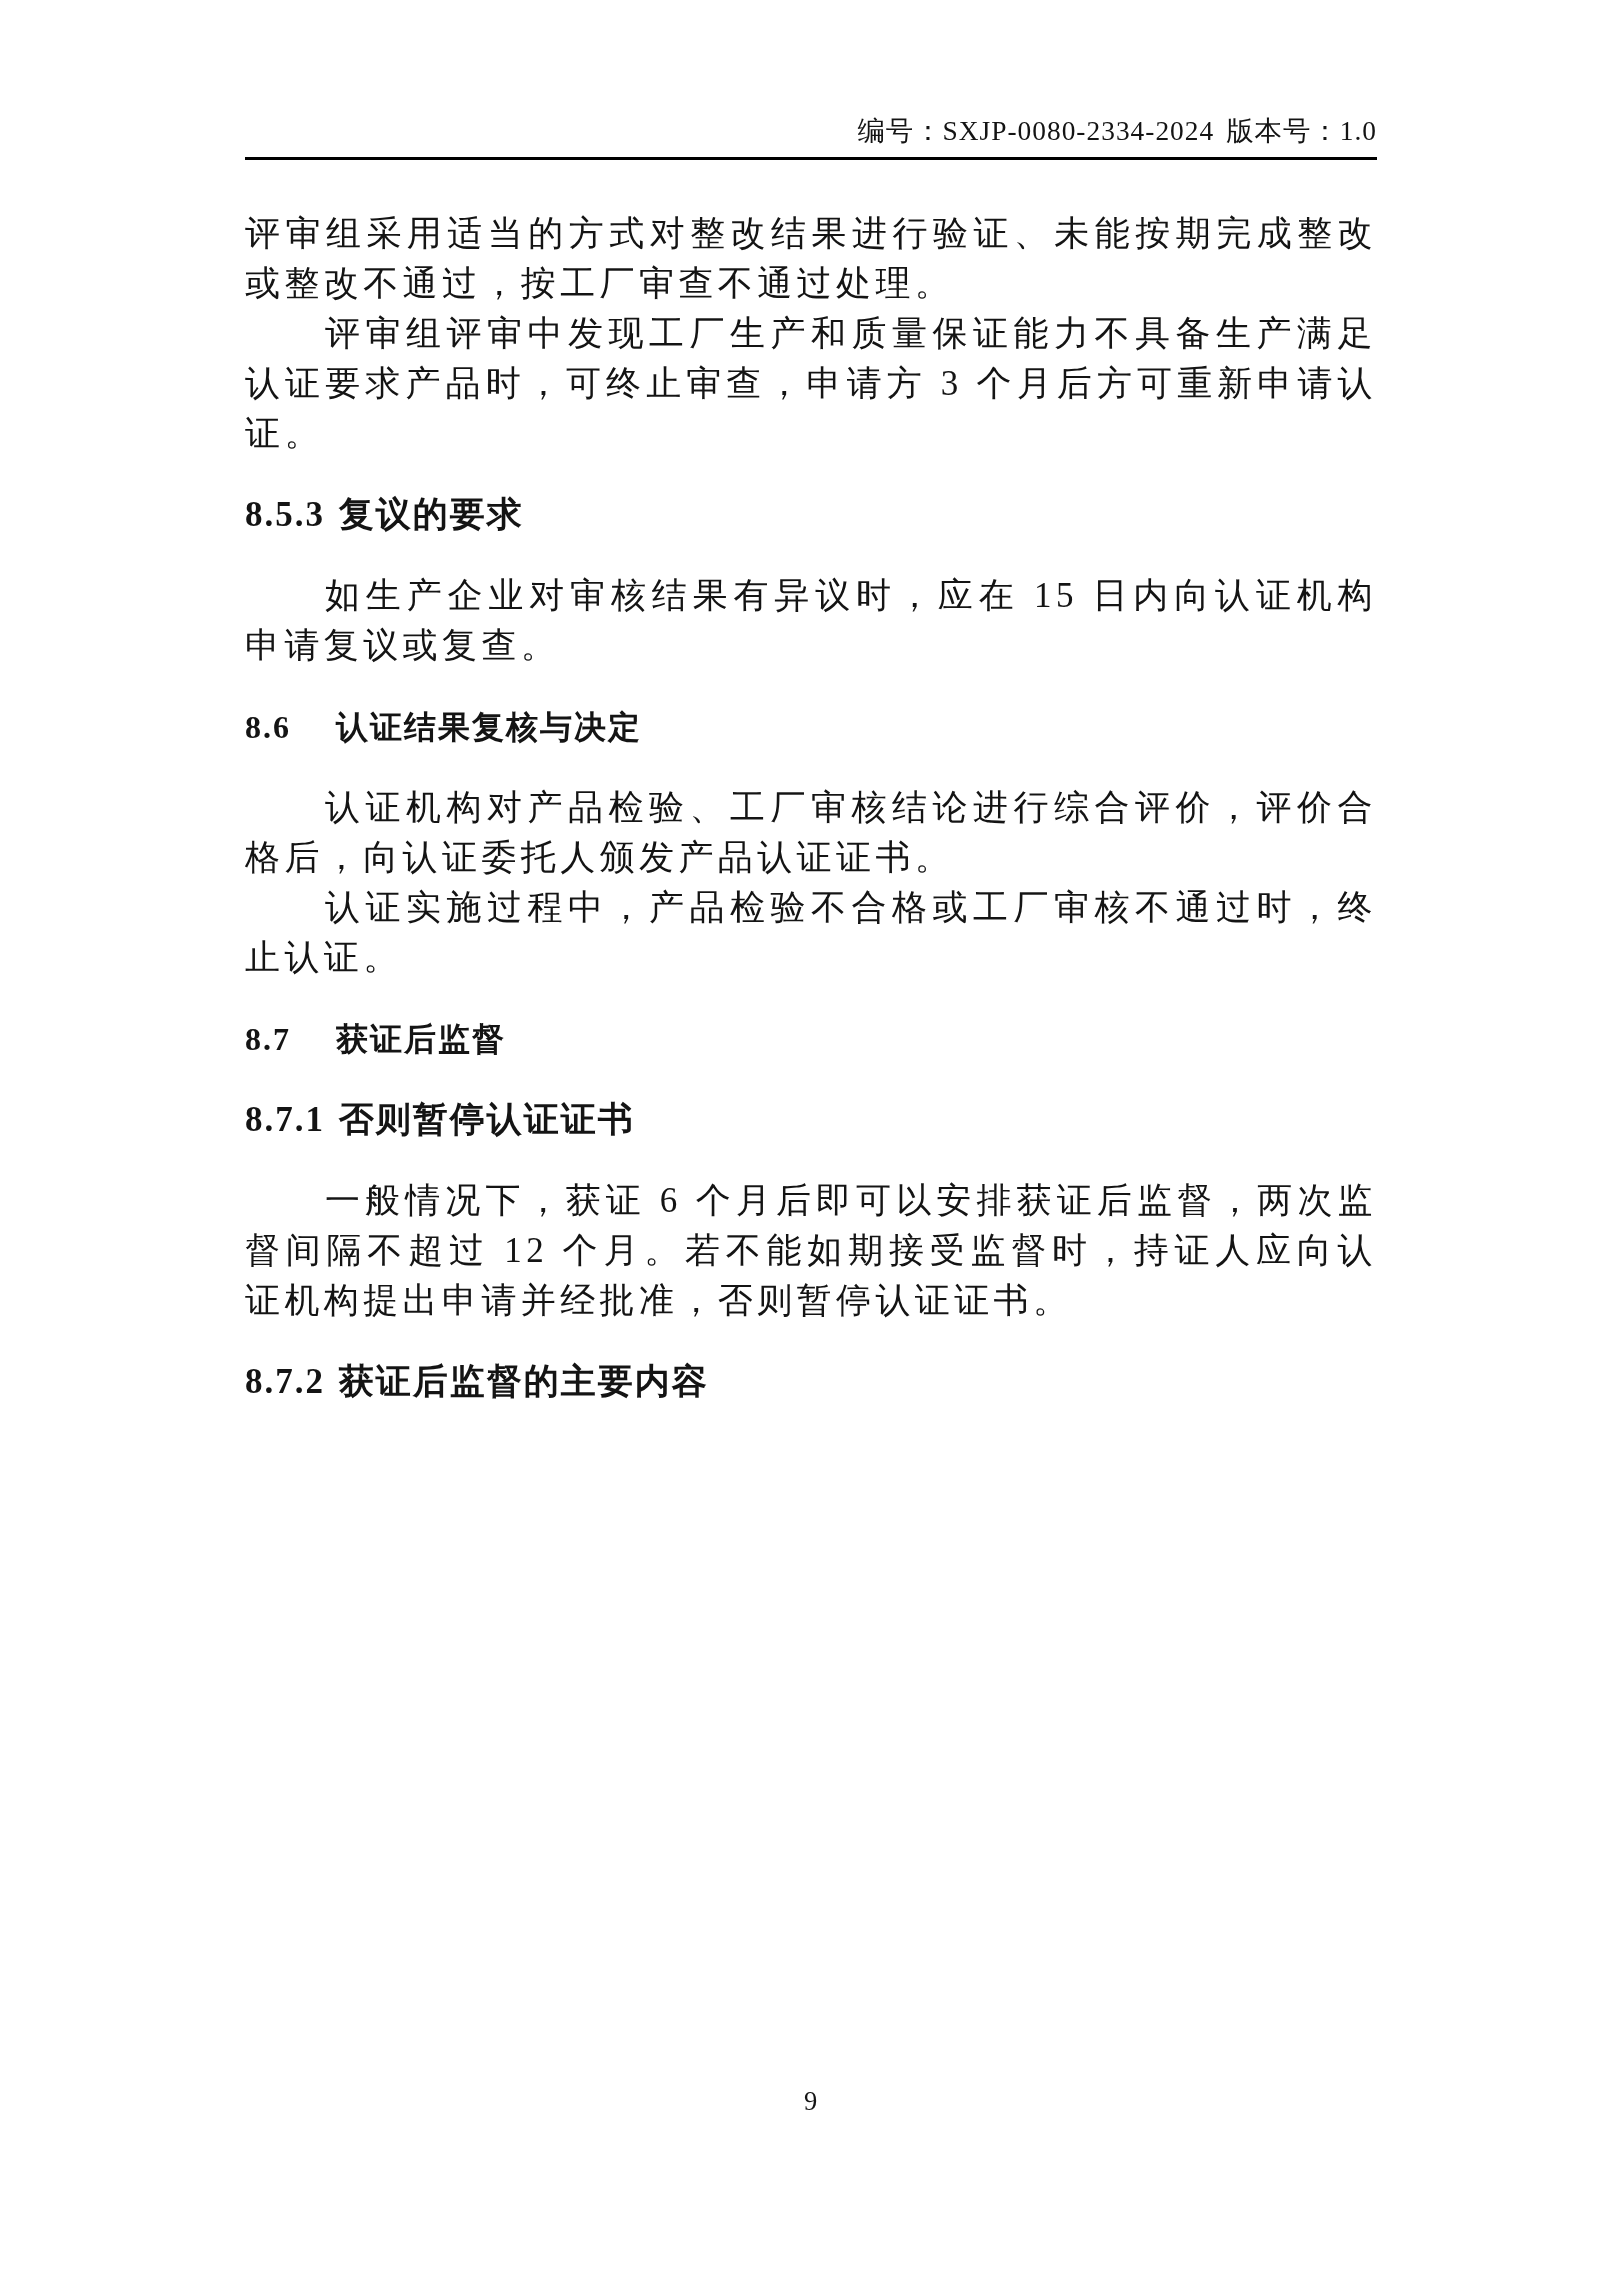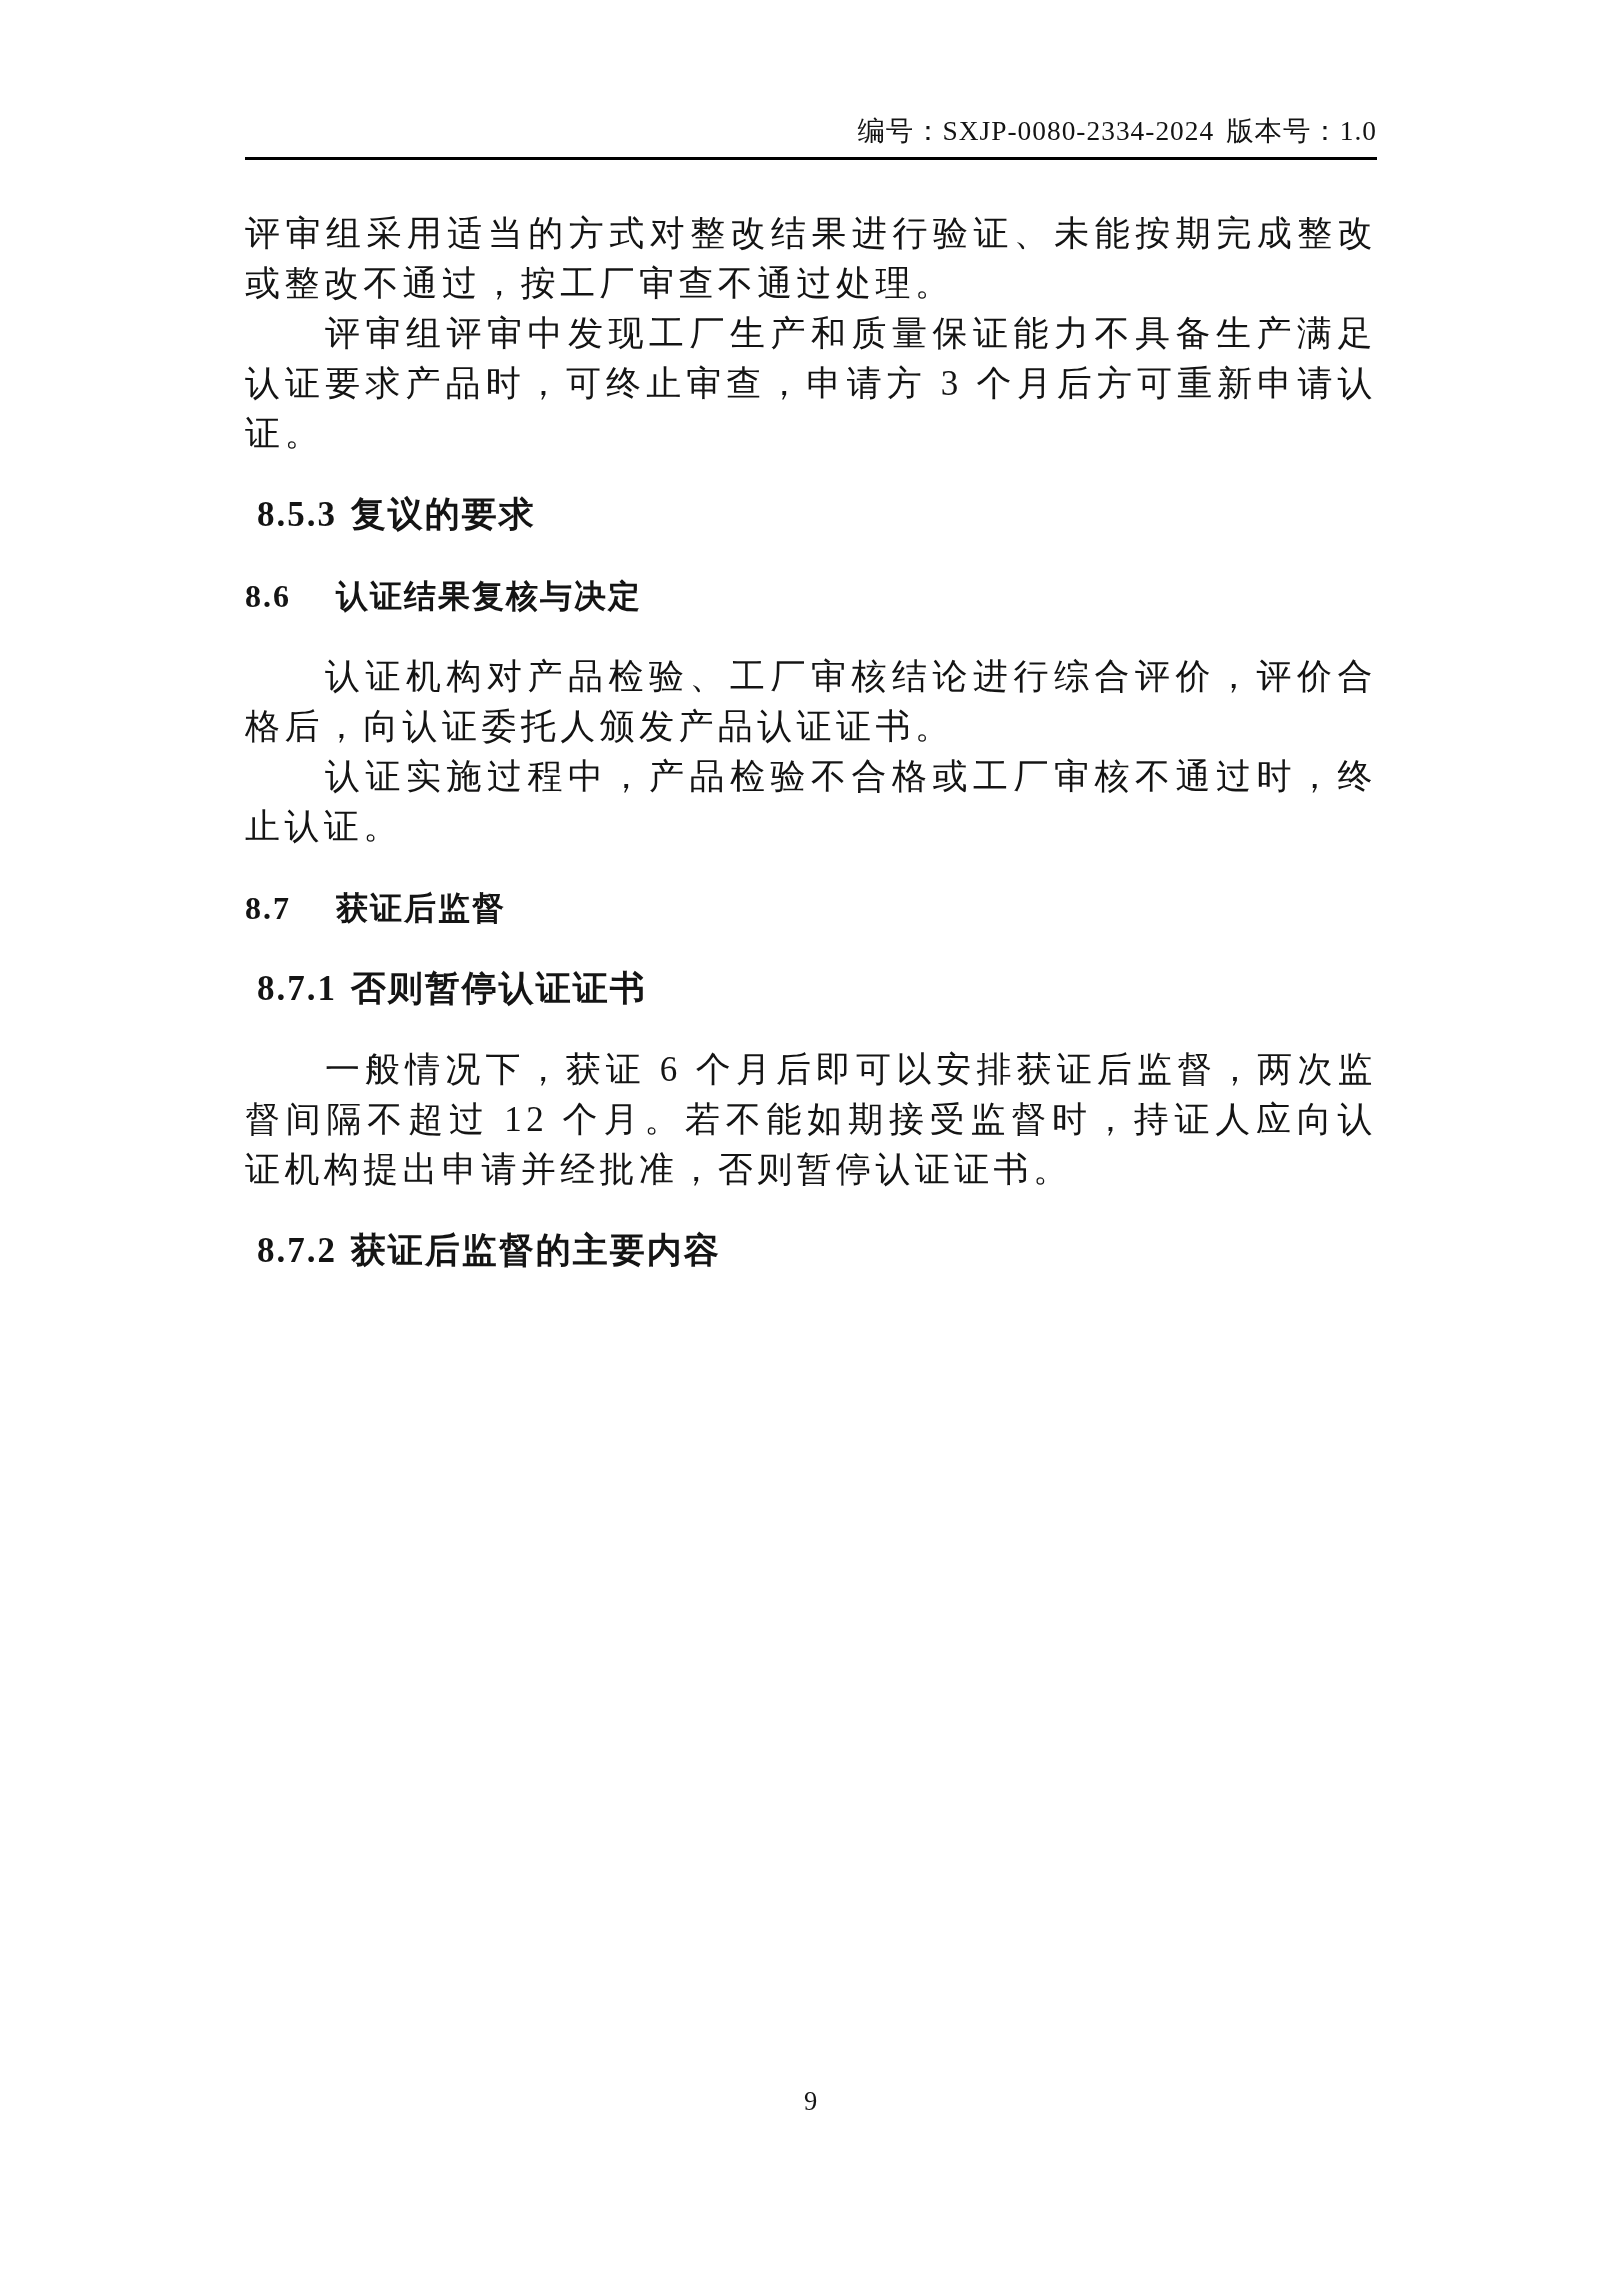--- a/index.html
+++ b/index.html
@@ -50,21 +50,21 @@
   .sec-heading {
     font-weight: bold;
     margin: 31px 0;
     letter-spacing: 2px;
     text-align: left;
   }
   .sec-heading.lv2 { font-size: 32px; }
   .sec-heading.lv3 { font-size: 35px; }
   .sec-heading .h-num { display: inline-block; }
   .sec-heading.lv2 .h-num { margin-right: 45px; }
-  .sec-heading.lv3 .h-num { margin-right: 13.7px; margin-left: 12px; }
+  .sec-heading.lv3 .h-num { margin-right: 13.7px; }
   
   .doc-footer {
     position: absolute;
     left: 0;
     right: 0;
     top: 2086px;
     text-align: center;
     font-size: 26.5px;
     letter-spacing: 0;
   }
@@ -76,20 +76,21 @@
 
   <header class="doc-header">
     <span class="lbl">编号：</span><span>SXJP-0080-2334-2024</span><span class="lbl ver-lbl">版本号：</span><span>1.0</span>
   </header>
 
   <main class="doc-body" id="doc-body">
 
   <p class="para">评审组采用适当的方式对整改结果进行验证、未能按期完成整改或整改不通过，按工厂审查不通过处理。</p>
       <p class="para indent">评审组评审中发现工厂生产和质量保证能力不具备生产满足认证要求产品时，可终止审查，申请方 3 个月后方可重新申请认证。</p>
       <h3 class="sec-heading lv3"><span class="h-num">8.5.3</span><span class="h-title">复议的要求</span></h3>
+      <p class="para indent">如生产企业对审核结果有异议时，应在 15 日内向认证机构申请复议或复查。</p>
       <h2 class="sec-heading lv2"><span class="h-num">8.6</span><span class="h-title">认证结果复核与决定</span></h2>
       <p class="para indent">认证机构对产品检验、工厂审核结论进行综合评价，评价合格后，向认证委托人颁发产品认证证书。</p>
       <p class="para indent">认证实施过程中，产品检验不合格或工厂审核不通过时，终止认证。</p>
       <h2 class="sec-heading lv2"><span class="h-num">8.7</span><span class="h-title">获证后监督</span></h2>
       <h3 class="sec-heading lv3"><span class="h-num">8.7.1</span><span class="h-title">否则暂停认证证书</span></h3>
       <p class="para indent">一般情况下，获证 6 个月后即可以安排获证后监督，两次监督间隔不超过 12 个月。若不能如期接受监督时，持证人应向认证机构提出申请并经批准，否则暂停认证证书。</p>
       <h3 class="sec-heading lv3"><span class="h-num">8.7.2</span><span class="h-title">获证后监督的主要内容</span></h3>
     </main>
 
   <footer class="doc-footer">

